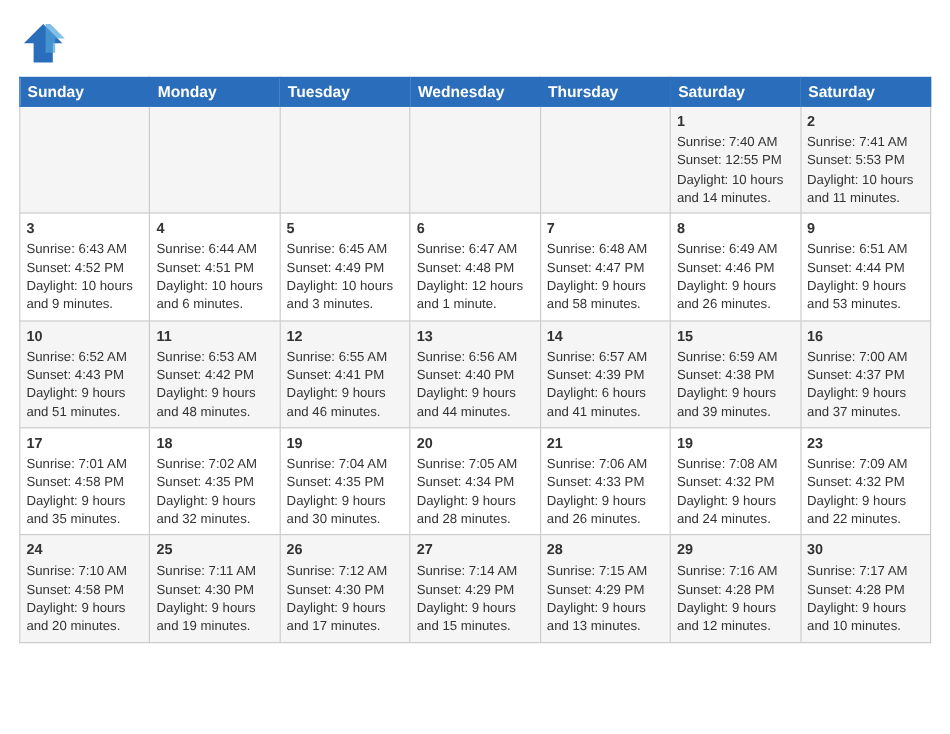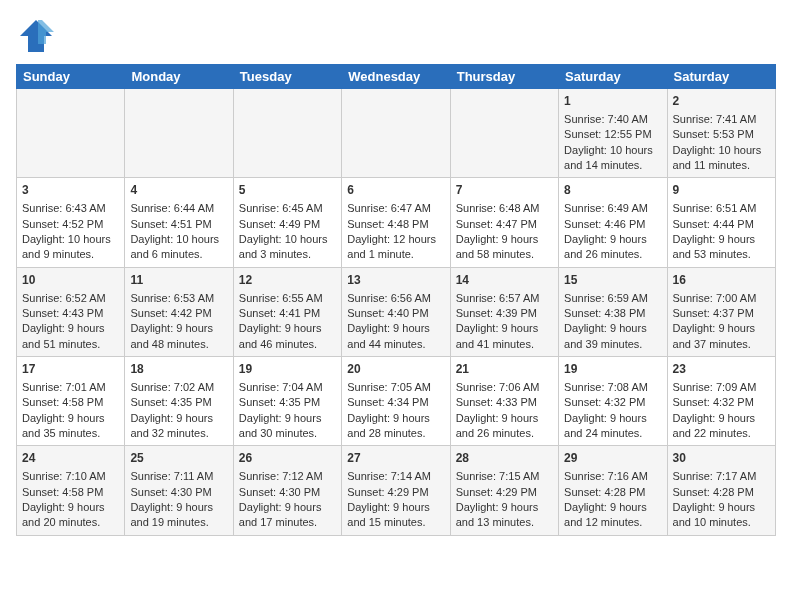--- a/index.html
+++ b/index.html
@@ -200,21 +200,21 @@
         <td>
           <span class="day-num">13</span>
           <div>Sunrise: 6:56 AM</div>
           <div>Sunset: 4:40 PM</div>
           <div>Daylight: 9 hours and 44 minutes.</div>
         </td>
         <td>
           <span class="day-num">14</span>
           <div>Sunrise: 6:57 AM</div>
           <div>Sunset: 4:39 PM</div>
-          <div>Daylight: 9 hours and 41 minutes.</div>
+          <div>Daylight: 6 hours and 41 minutes.</div>
         </td>
         <td>
           <span class="day-num">15</span>
           <div>Sunrise: 6:59 AM</div>
           <div>Sunset: 4:38 PM</div>
           <div>Daylight: 9 hours and 39 minutes.</div>
         </td>
         <td>
           <span class="day-num">16</span>
           <div>Sunrise: 7:00 AM</div>

